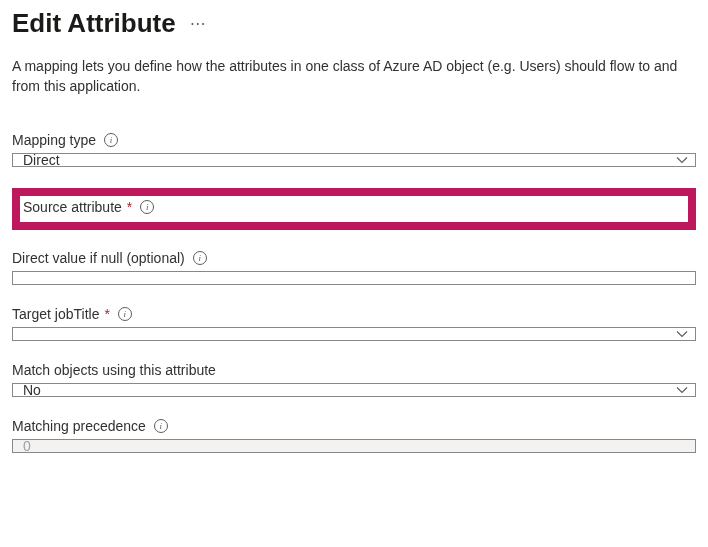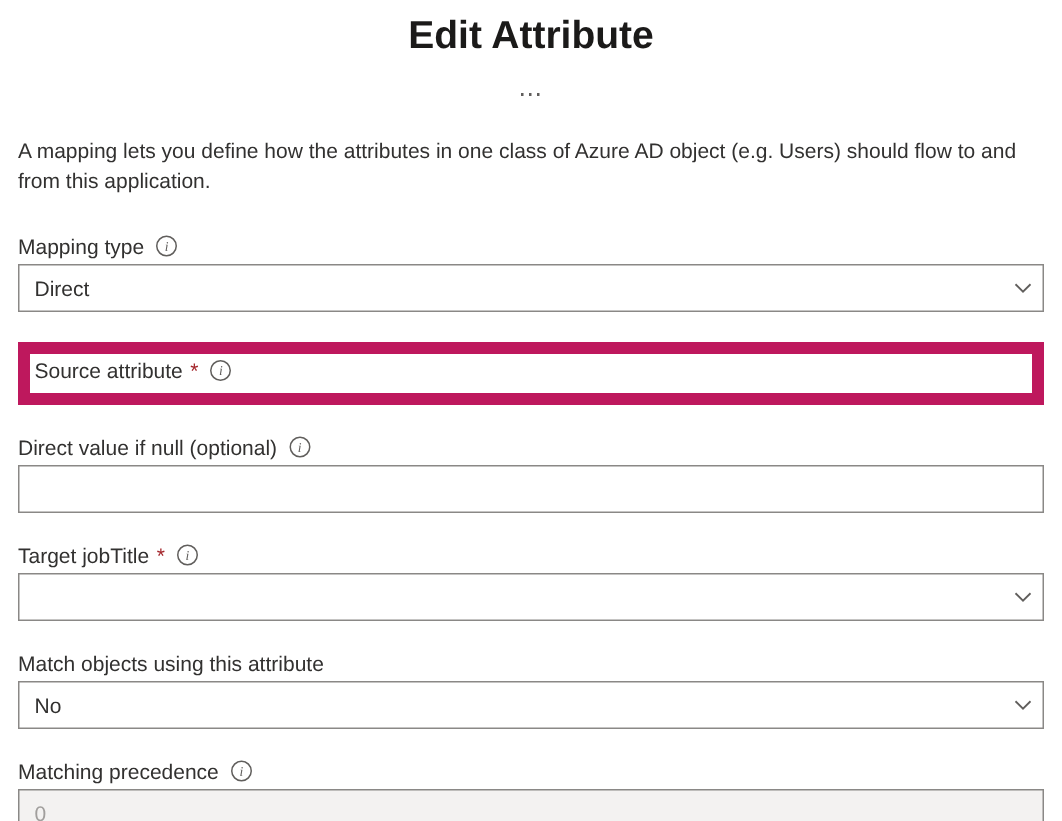--- a/index.html
+++ b/index.html
@@ -9,38 +9,37 @@
       color: #323130;
       padding: 8px 12px;
       width: 708px;
       background: #fff;
     }
     .header {
       display: flex;
       align-items: center;
       gap: 14px;
       margin-bottom: 18px;
-      flex-direction: column;
     }
     .page-title {
       font-size: 26px;
       font-weight: 600;
       color: #1b1a19;
     }
     .more-icon {
       font-size: 16px;
       color: #605e5c;
       cursor: pointer;
       letter-spacing: 1px;
     }
     .description {
       font-size: 14px;
       color: #323130;
       line-height: 1.4;
-      margin-bottom: 26px;
+      margin-bottom: 36px;
     }
     .field {
       margin-bottom: 20px;
     }
     .field-label {
       display: flex;
       align-items: center;
       gap: 4px;
       margin-bottom: 4px;
       font-size: 14px;
@@ -65,21 +64,21 @@
       margin-left: 4px;
       font-style: italic;
       font-family: Georgia, serif;
     }
     .select-wrap {
       position: relative;
       width: 100%;
     }
     .select-input, .text-input {
       width: 100%;
-      height: 32px;
+      height: 14px;
       border: 1px solid #8a8886;
       padding: 0 32px 0 10px;
       font-size: 14px;
       color: #323130;
       background: #fff;
       font-family: inherit;
       outline: none;
     }
     .select-input.disabled, .text-input.disabled {
       background: #f3f2f1;

